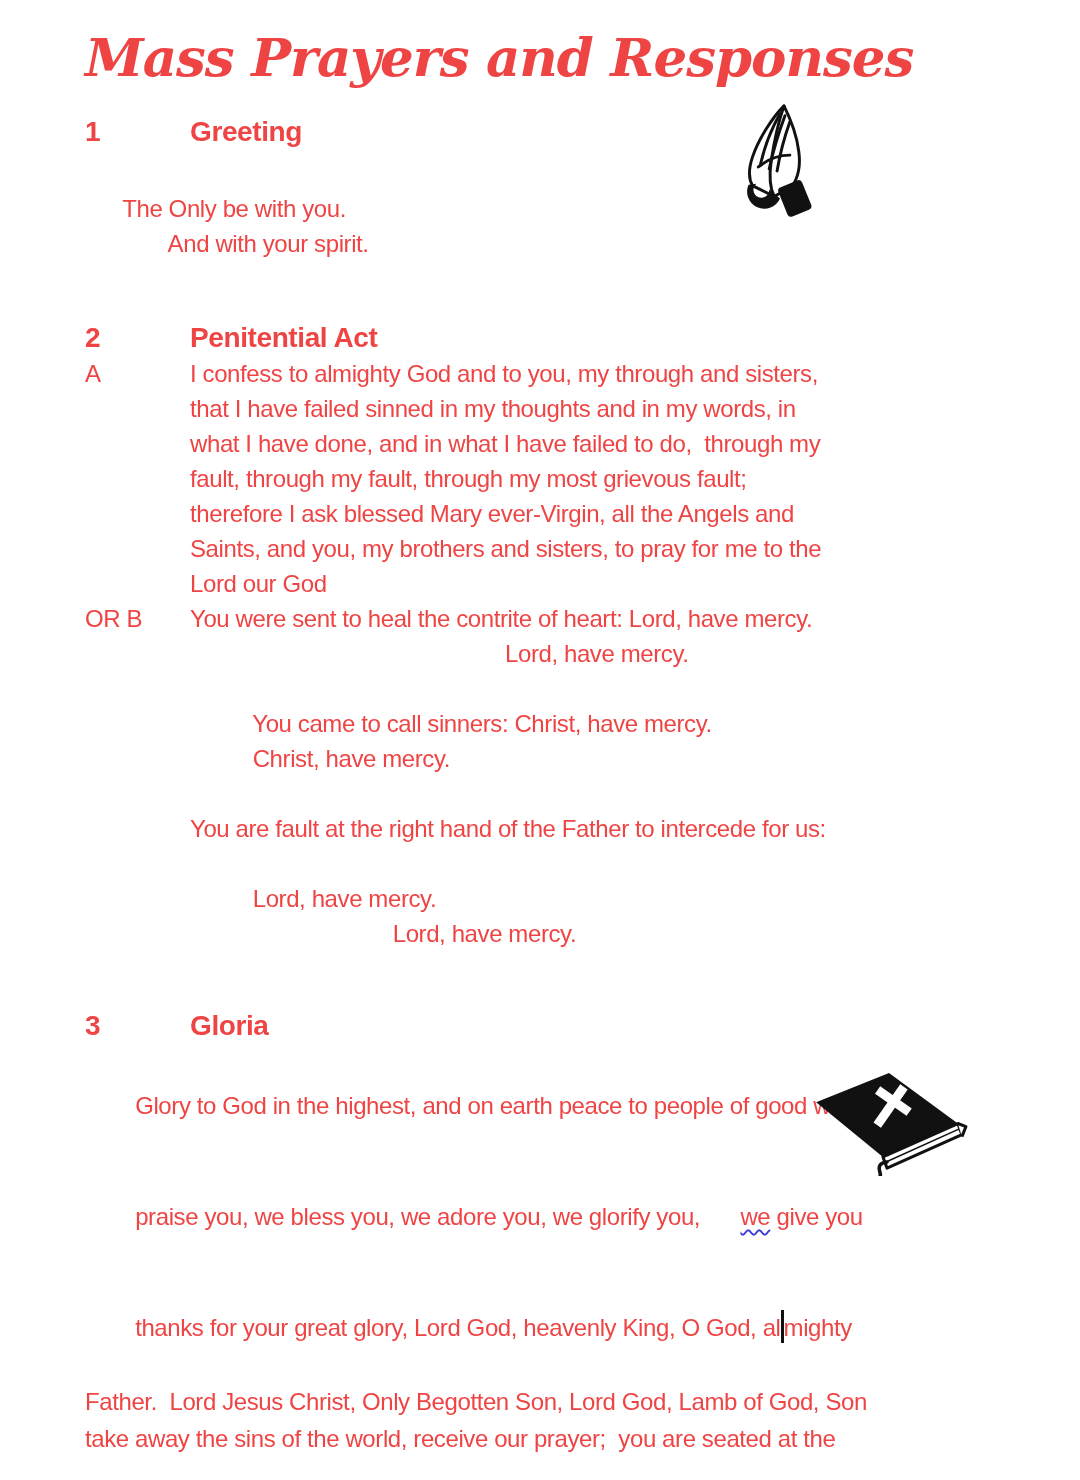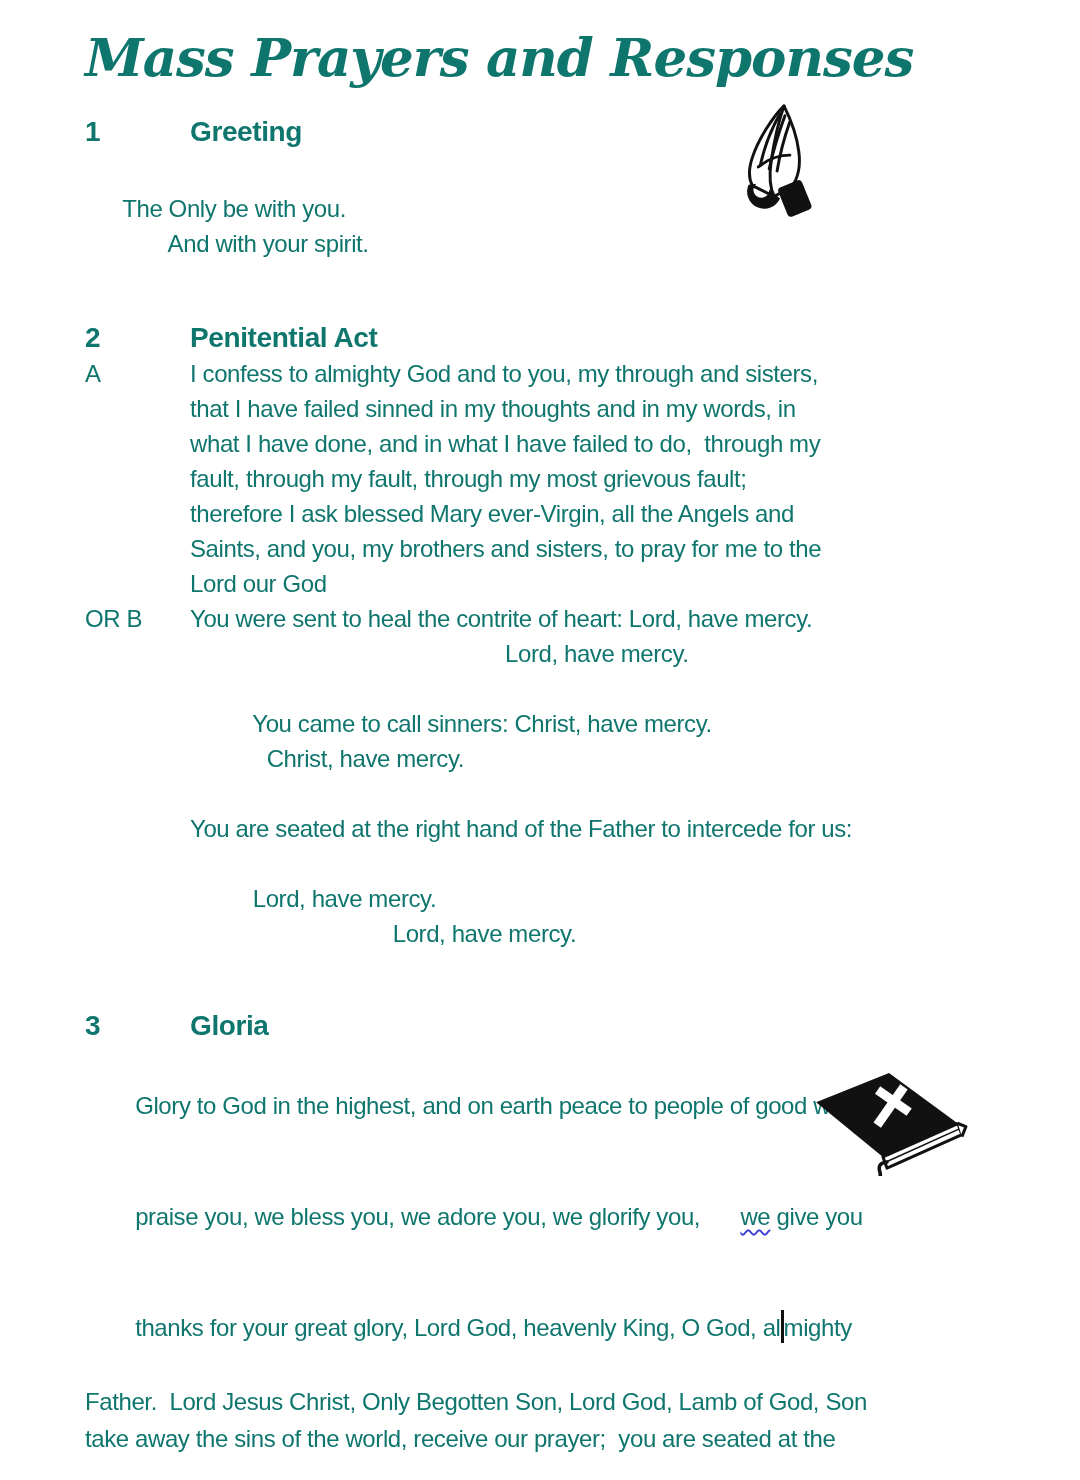--- a/index.html
+++ b/index.html
@@ -2,21 +2,21 @@
 <html><head>
 <meta charset="utf-8">
 <style>
   * { box-sizing: border-box; }
   html, body { margin: 0; padding: 0; background: #ffffff; }
   .page {
     position: relative;
     width: 1080px;
     height: 1480px;
     background: #ffffff;
-    color: #0f766e;
+    color: #ef4444;
     font-family: "Liberation Sans", sans-serif;
     letter-spacing: -0.4px;
     padding: 24px 60px 0 85px;
     overflow: hidden;
   }
   .doc-title {
     font-family: "DejaVu Serif", serif;
     font-style: italic;
     font-weight: 700;
     font-size: 53px;
@@ -26,21 +26,21 @@
     margin: 0;
   }
   .sec-head { display: flex; font-weight: 700; font-size: 28px; line-height: 36px; white-space: pre; }
   .sec-head .num { flex: 0 0 105px; }
   .line { font-size: 24px; line-height: 35px; white-space: pre; }
   .g-line { font-size: 24px; line-height: 37px; white-space: pre; }
   .b { font-weight: 400; }
   .labelled { display: flex; }
   .label-col { flex: 0 0 105px; font-size: 24px; line-height: 35px; }
   .content-col { flex: 1; }
-  .indent-315 { padding-left: 315px; } .g14 { margin-left: 14px; }
+  .indent-315 { padding-left: 315px; } .g14 { margin-left: 0; }
   .g45 { margin-left: 45px; } .g140 { margin-left: 140px; }
   .mt24 { margin-top: 24px; } .mt22 { margin-top: 22px; } .mt6 { margin-top: 6px; }
   .squiggle {
     text-decoration-line: underline;
     text-decoration-style: wavy;
     text-decoration-color: #3b3bd8;
     text-decoration-thickness: 1.5px;
     text-underline-offset: 4px;
     margin-left: 34px;
   }
@@ -116,21 +116,21 @@
     </div>
     <div class="labelled">
       <div class="label-col">OR B</div>
       <div class="content-col">
         <div class="line">You were sent to heal the contrite of heart: Lord, have mercy.</div>
         <div class="line b indent-315">Lord, have mercy.</div>
         <div class="line">
           <span>You came to call sinners: Christ, have mercy.</span>
           <span class="b g14">Christ, have mercy.</span>
         </div>
-        <div class="line">You are seated at the right hand of the Father to intercede for us:</div>
+        <div class="line">You are fault at the right hand of the Father to intercede for us:</div>
         <div class="line">
           <span>Lord, have mercy.</span>
           <span class="b g140">Lord, have mercy.</span>
         </div>
       </div>
     </div>
   </section>
 
   <section>
     <div class="sec-head mt22">

